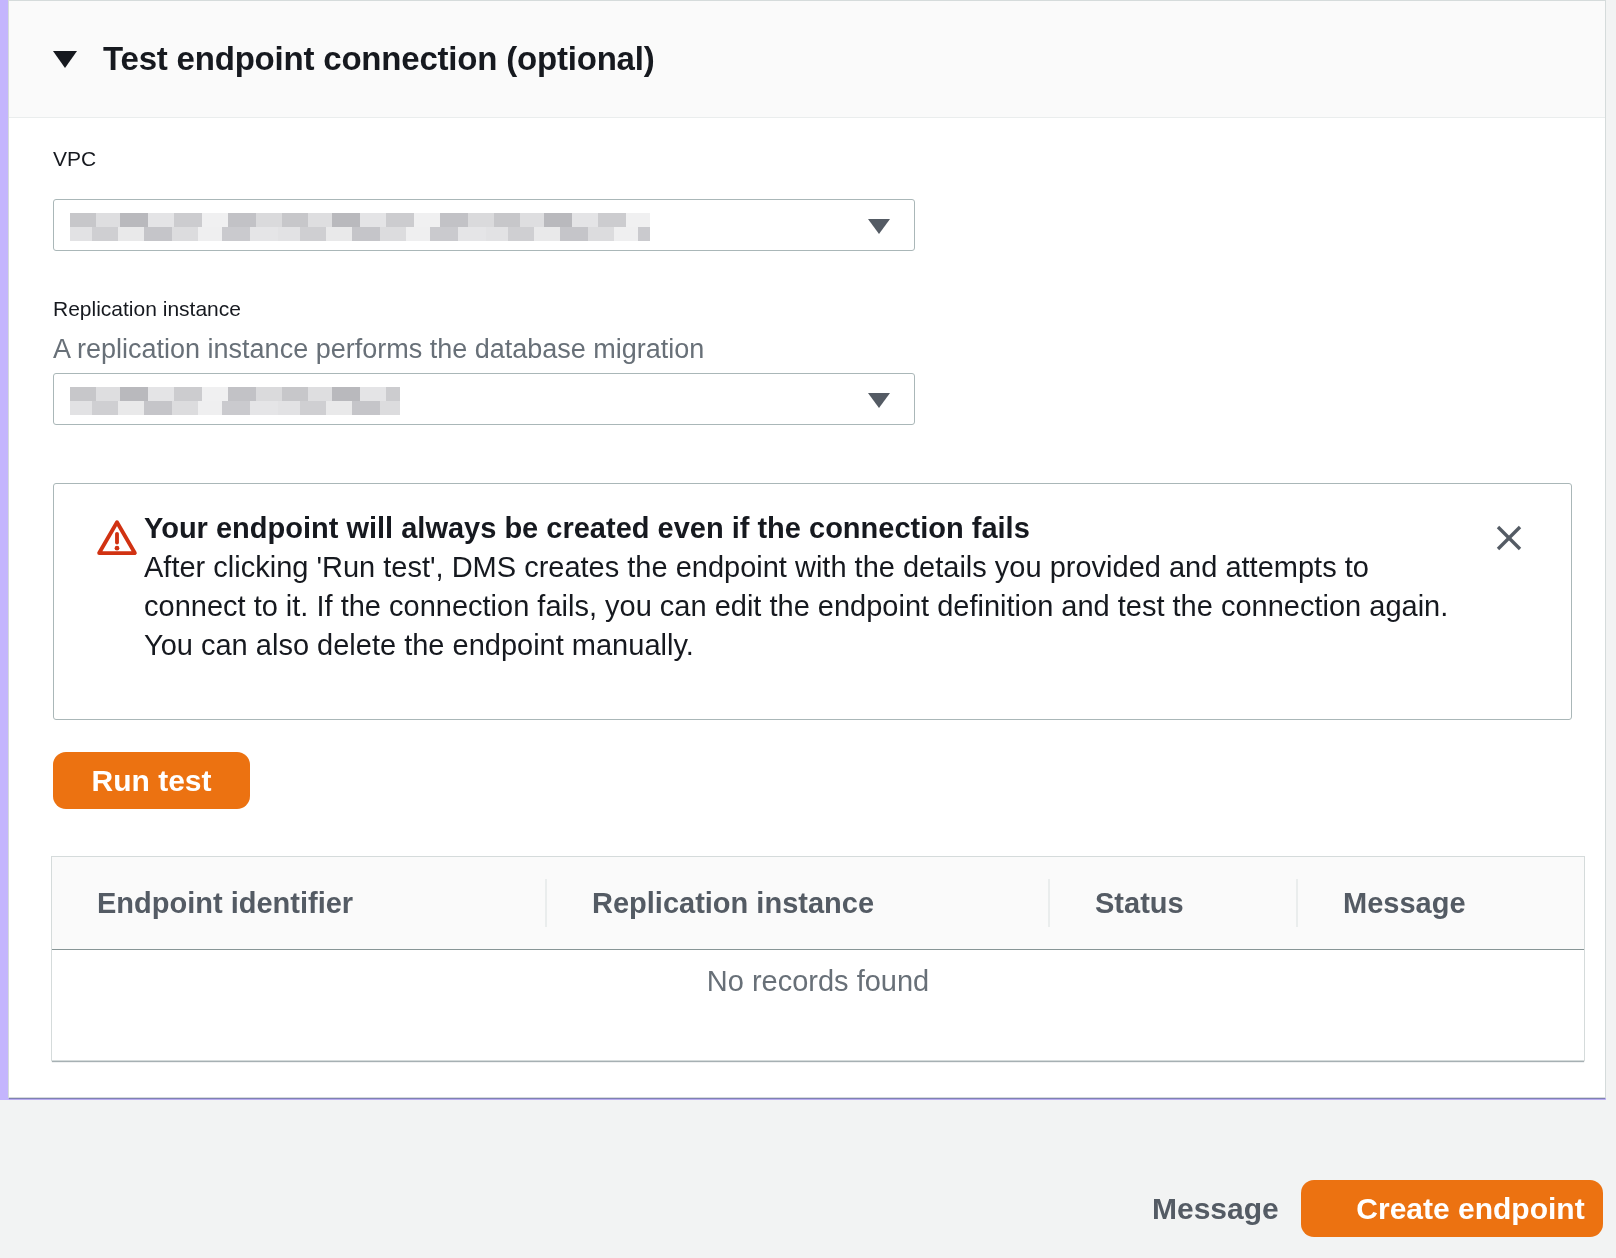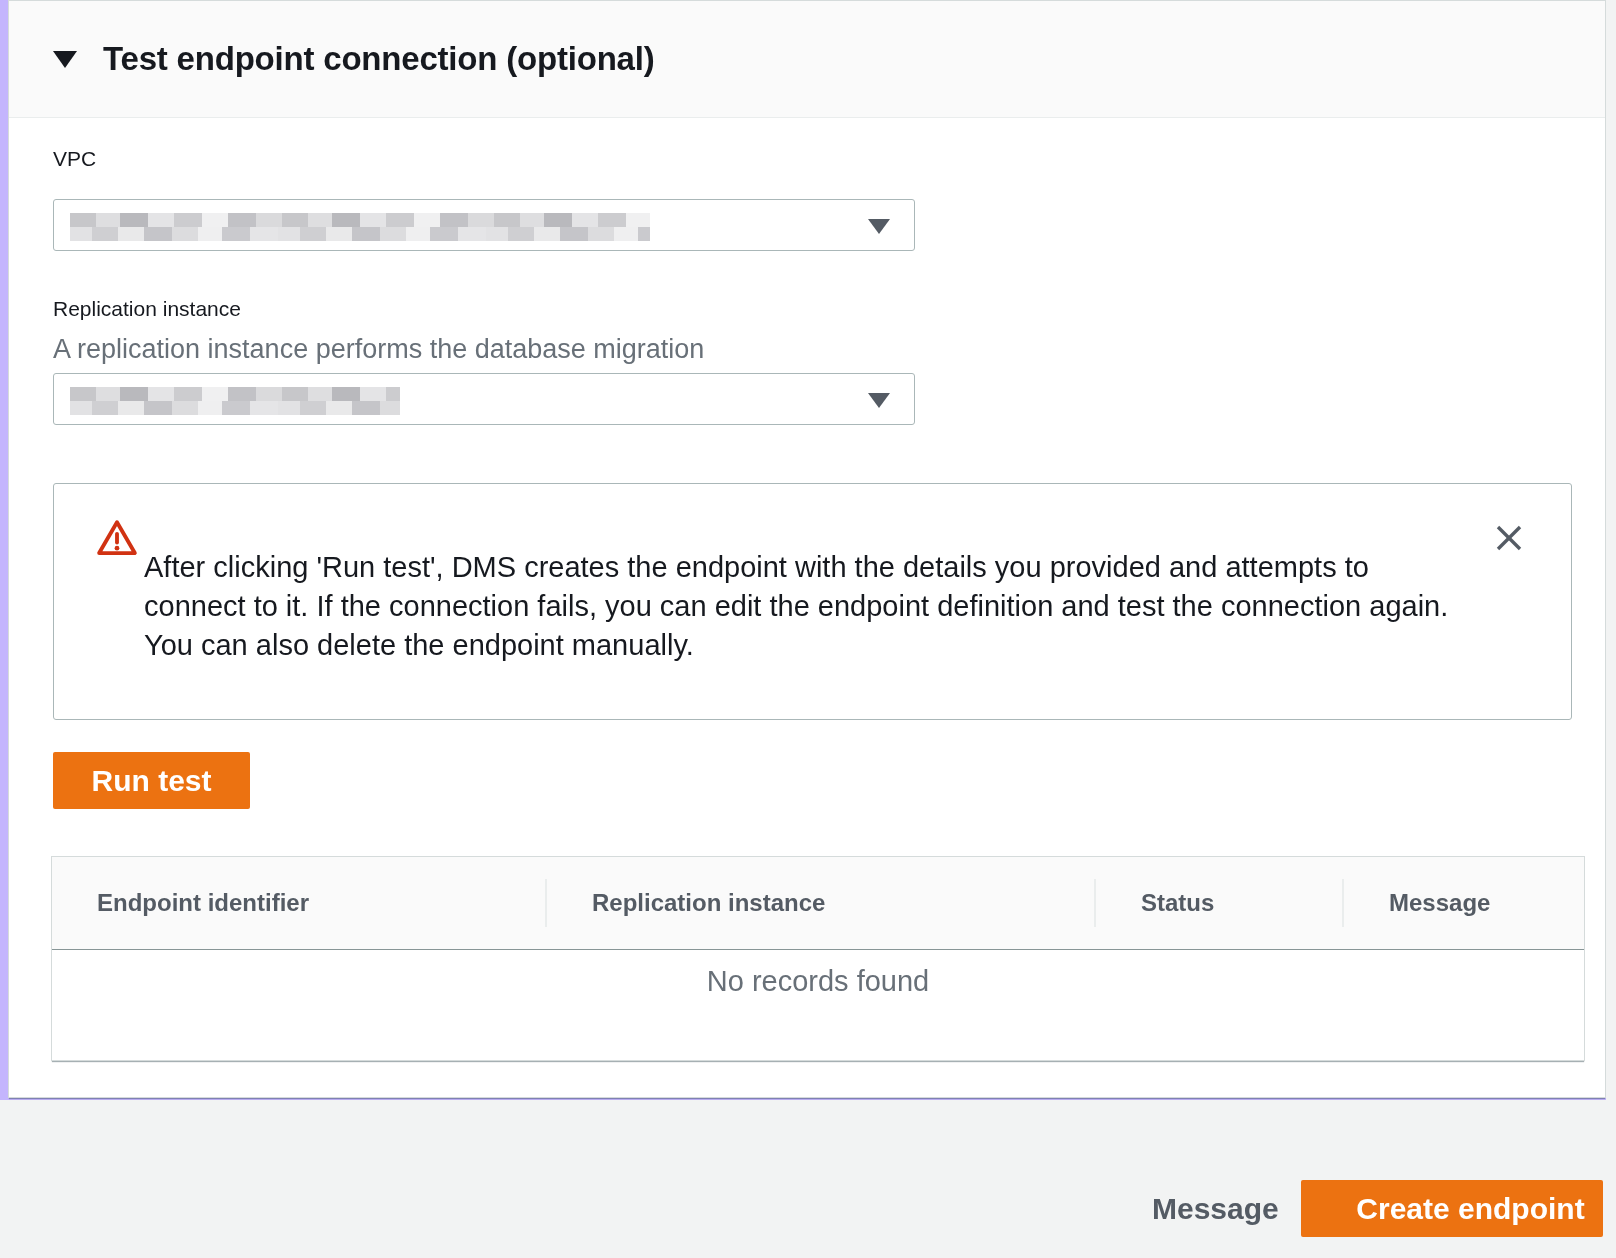--- a/index.html
+++ b/index.html
@@ -65,41 +65,41 @@
     position:absolute; left:90px; top:64px; width:1310px; font-size:29px;
     line-height:39px; color:#16191f;
   }
   .warning-close {
     position:absolute; right:40px; top:32px; width:44px; height:44px;
     display:flex; align-items:center; justify-content:center;
     background:none; border:none; cursor:pointer;
   }
 
   .btn-orange {
-    background:#ec7211; color:#fff; border:none; border-radius:2px;
+    background:#ec7211; color:#fff; border:none; border-radius:13px;
     font-family:"Liberation Sans", sans-serif; font-weight:700; cursor:pointer;
     display:flex; align-items:center; justify-content:center;
   }
   .run-test-btn { position:absolute; left:44px; top:751px; width:197px; height:57px; font-size:30px; }
 
   .results-table {
     position:absolute; left:42px; top:855px; width:1534px; height:205px;
     background:#fff; border:1px solid #d5dbdb;
     box-shadow:0 2px 1px -1px rgba(0,28,36,.35);
   }
   .table-header {
     height:93px; background:#fafafa; border-bottom:1px solid #879596;
     display:flex; align-items:center;
   }
   .th {
     height:48px; display:flex; align-items:center; padding-left:45px;
-    font-size:24px; font-weight:700; color:#545b64; white-space:nowrap;
+    font-size:29px; font-weight:700; color:#545b64; white-space:nowrap;
   }
   .th + .th { border-left:2px solid #eaeded; }
-  .th.c1 { width:493px; } .th.c2 { width:503px; } .th.c3 { width:248px;margin-left:46px; } .th.c4 { flex:1; }
+  .th.c1 { width:493px; } .th.c2 { width:503px; } .th.c3 { width:248px; } .th.c4 { flex:1; }
   .empty-row {
     position:absolute; left:0; top:108px; width:100%; text-align:center;
     font-size:29px; color:#687078;
   }
 
   .cancel-btn {
     position:absolute; left:1108px; top:1180px; height:57px; padding:0 44px;
     background:none; border:none; font-family:"Liberation Sans", sans-serif;
     font-size:30px; font-weight:700; color:#545b64; cursor:pointer;
   }
@@ -140,20 +140,21 @@
     </div>
 
     <div class="warning-box">
       <span class="warning-icon">
         <svg width="42" height="40" viewBox="0 0 24 22">
           <path d="M12 2 L22.2 19.6 L1.8 19.6 Z" fill="none" stroke="#d13212" stroke-width="2.2" stroke-linejoin="round"></path>
           <line x1="12" y1="8.6" x2="12" y2="13.6" stroke="#d13212" stroke-width="2.2" stroke-linecap="round"></line>
           <circle cx="12" cy="16.8" r="1.35" fill="#d13212"></circle>
         </svg>
       </span>
+      <div class="warning-title">Your endpoint will always be created even if the connection fails</div>
       <div class="warning-body">After clicking 'Run test', DMS creates the endpoint with the details you provided and attempts to connect to it. If the connection fails, you can edit the endpoint definition and test the connection again. You can also delete the endpoint manually.</div>
       <button class="warning-close">
         <svg width="32" height="32" viewBox="0 0 32 32">
           <line x1="5" y1="5" x2="27" y2="27" stroke="#545b64" stroke-width="3.4"></line>
           <line x1="27" y1="5" x2="5" y2="27" stroke="#545b64" stroke-width="3.4"></line>
         </svg>
       </button>
     </div>
 
     <button class="btn-orange run-test-btn">Run test</button>

